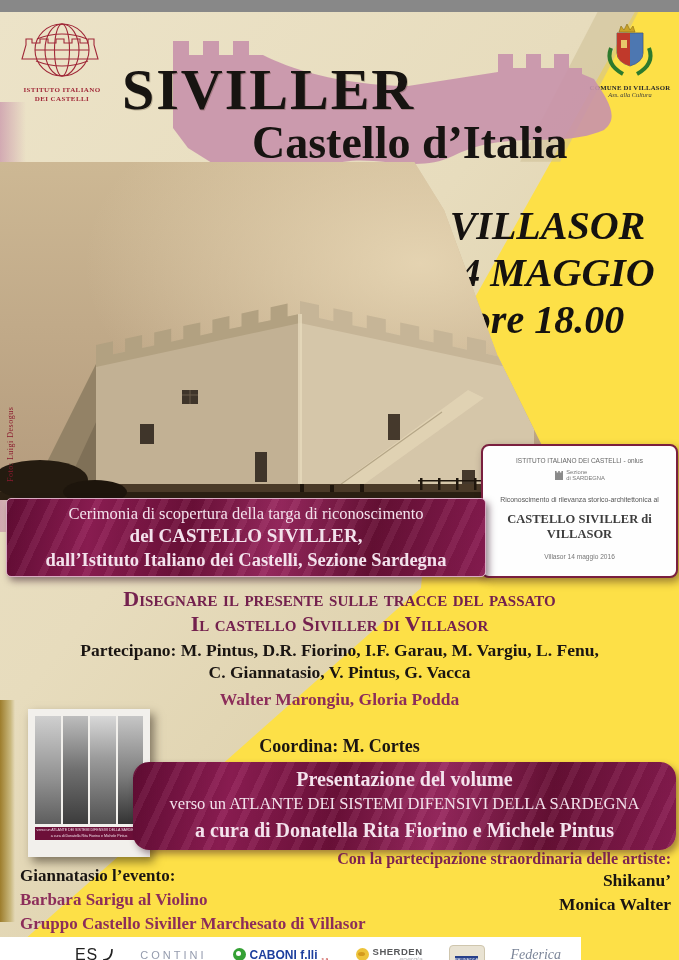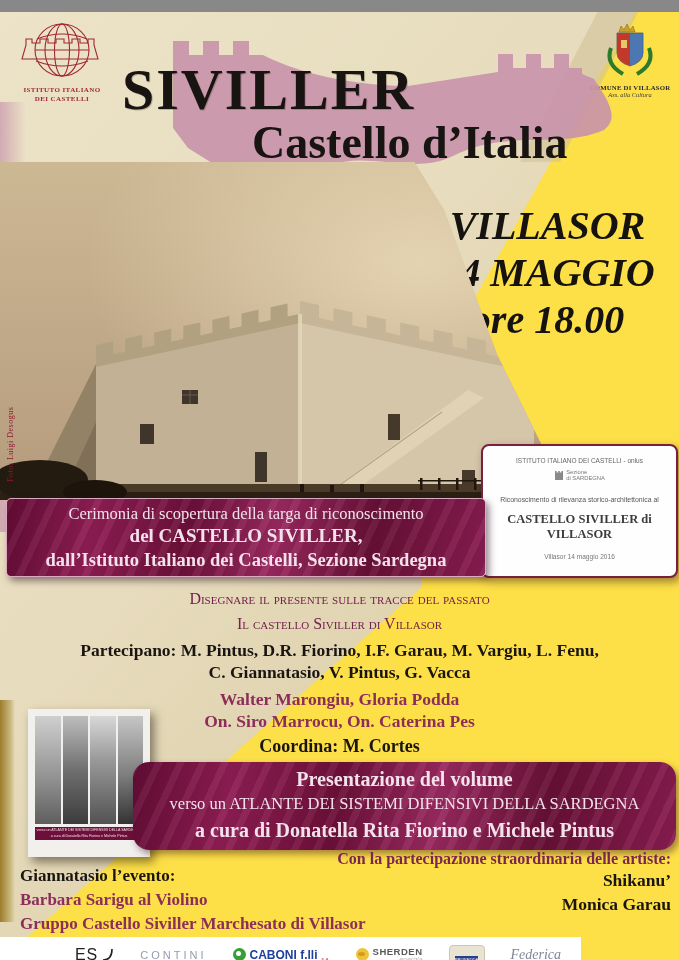--- a/index.html
+++ b/index.html
@@ -55,21 +55,21 @@
   #banner1 .b1{font-size:16.5px;margin-top:5px;}
   #banner1 .b2{font-size:19px;font-weight:bold;line-height:24px;}
   #banner1 .b3{font-size:18.5px;font-weight:bold;line-height:24px;}
   #banner2{left:133px;top:750px;width:543px;height:88px;border-radius:16px;
      box-shadow:3px 4px 7px rgba(50,15,35,.45);}
   #banner2 .b1{font-size:20px;font-weight:bold;margin-top:6px;}
   #banner2 .b2{font-size:16.5px;line-height:26px;}
   #banner2 .b3{font-size:20px;font-weight:bold;line-height:26px;}
   
   .ctext{left:0;width:679px;text-align:center;}
-  .headline{font-variant:small-caps;font-weight:normal;color:#74214e;font-size:16px;line-height:25px;}
+  .headline{font-variant:small-caps;font-weight:bold;color:#74214e;font-size:22px;line-height:25px;}
   .black-line{font-weight:bold;color:#1a1512;font-size:17.5px;line-height:22px;}
   .maroon-line{font-weight:bold;color:#8c2d5a;font-size:17.5px;line-height:22px;}
   
   #book{left:28px;top:697px;width:122px;height:148px;background:#f2f0ec;
      box-shadow:4px 5px 9px rgba(30,20,10,.5);padding:0;}
   #book .panels{display:flex;gap:2px;margin:7px 7px 0 7px;height:108px;}
   #book .panels div{flex:1;}
   #book .cbar{margin:3px 7px 0 7px;height:13px;background:#6d1039;color:#f0dce8;
      font-size:3.6px;line-height:6px;text-align:center;overflow:hidden;font-family:"Liberation Sans",sans-serif;}
   
@@ -236,21 +236,20 @@
     <div class="b1">Cerimonia di scopertura della targa di riconoscimento</div>
     <div class="b2">del CASTELLO SIVILLER,</div>
     <div class="b3">dall’Istituto Italiano dei Castelli, Sezione Sardegna</div>
   </div>
 
   <div class="abs ctext headline" style="top:574px;">Disegnare il presente sulle tracce del passato</div>
   <div class="abs ctext headline" style="top:599px;">Il castello Siviller di Villasor</div>
   <div class="abs ctext black-line" style="top:627px;">Partecipano: M. Pintus, D.R. Fiorino, I.F. Garau, M. Vargiu, L. Fenu,</div>
   <div class="abs ctext black-line" style="top:649px;">C. Giannatasio, V. Pintus, G. Vacca</div>
   <div class="abs ctext maroon-line" style="top:676px;">Walter Marongiu, Gloria Podda</div>
-  <div class="abs ctext maroon-line" style="top:698px;">On. Siro Marrocu, On. Caterina Pes</div>
   <div class="abs ctext black-line" style="top:723px;font-size:18px;">Coordina: M. Cortes</div>
 
   <div class="abs" id="book">
     <div class="panels">
       <div style="background:linear-gradient(180deg,#cfcfcf,#8f8f8f 60%,#5e5e5e);"></div>
       <div style="background:linear-gradient(180deg,#bdbdbd,#6f6f6f 50%,#3c3c3c);"></div>
       <div style="background:linear-gradient(180deg,#d8d8d8,#9a9a9a 40%,#525252);"></div>
       <div style="background:linear-gradient(180deg,#c6c6c6,#7d7d7d 55%,#333);"></div>
     </div>
     <div class="cbar">
@@ -261,21 +260,21 @@
 
   <div class="abs magenta serif" id="banner2">
     <div class="b1">Presentazione del volume</div>
     <div class="b2">verso un ATLANTE DEI SISTEMI DIFENSIVI DELLA SARDEGNA</div>
     <div class="b3">a cura di Donatella Rita Fiorino e Michele Pintus</div>
   </div>
 
   <div class="abs serif" id="artists">
     <div class="intro">Con la partecipazione straordinaria delle artiste:</div>
     <div class="a">Shikanu’</div>
-    <div class="a">Monica Garau</div>
+    <div class="a">Monica Walter</div>
   </div>
 
   <div class="abs serif" id="accomp">
     <div class="intro">Giannatasio l’evento:</div>
     <div class="a">Barbara Sarigu al Violino</div>
     <div class="a">Gruppo Castello Siviller Marchesato di Villasor</div>
   </div>
 
   <div class="abs" id="sponsors">
     <div class="sp">

